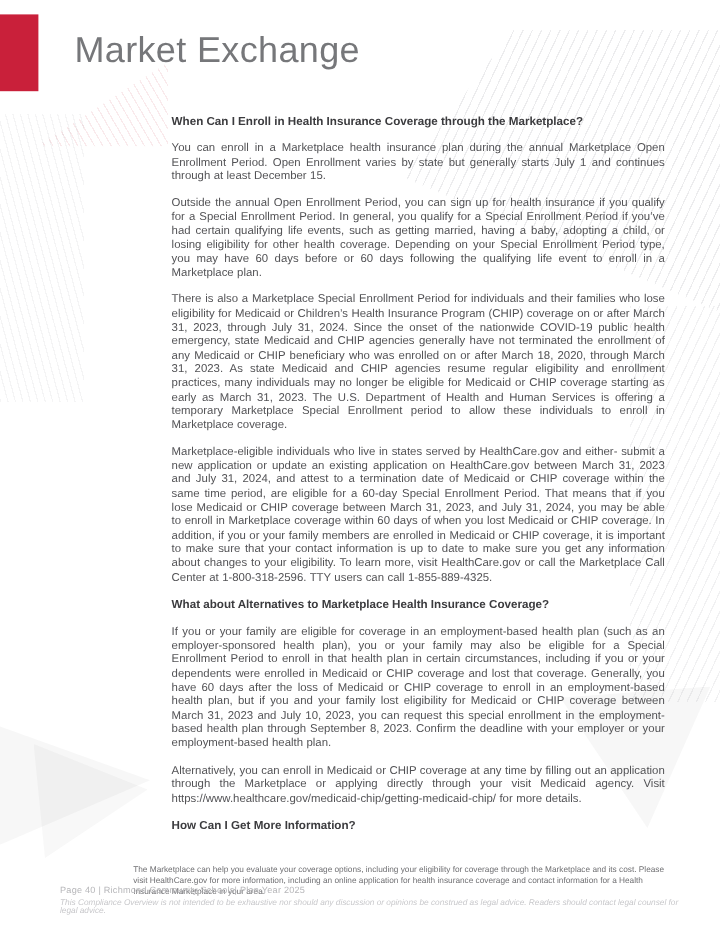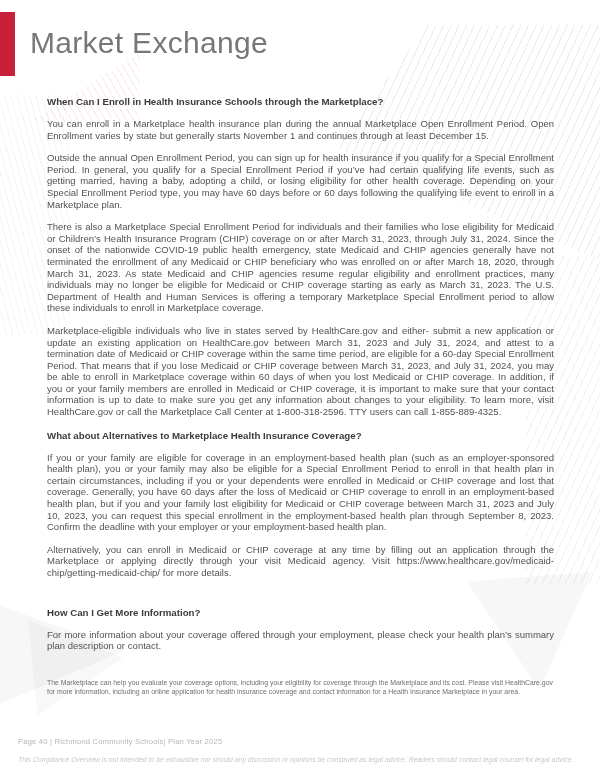--- a/index.html
+++ b/index.html
@@ -1,15 +1,15 @@
 <!DOCTYPE html>
 <html style="--accent-red: #c9203a; --title-gray: #76777a;"><head>
 <meta charset="utf-8">
 <style>
-  * { box-sizing: border-box; }
+  * { box-sizing: border-box; padding-left: 32px; }
   html, body { margin: 0; padding: 0; background: #e8e8e8; }
   .page {
     position: relative;
     width: 600px;
     height: 776px;
     margin: 0 auto;
     background: #ffffff;
     overflow: hidden;
     font-family: "Liberation Sans", sans-serif;
     color: #525255;
@@ -86,21 +86,21 @@
     width: 507px;
   }
   .section-heading {
     font-size: 9.7px;
     font-weight: bold;
     color: #3b3b3e;
     margin: 0 0 10px 0;
     line-height: 12px;
   }
   .sec-2 .section-heading { margin-top: 12px; }
-  .sec-3 .section-heading { margin-top: 28px; }
+  .sec-3 .section-heading { margin-top: 12px; }
   .body-para {
     font-size: 9.5px;
     line-height: 11.6px;
     margin: 0 0 11px 0;
     text-align: justify;
     color: #525255;
     word-spacing: 0.2px;
   }
   .footnote {
     margin-top: 26px;
@@ -139,36 +139,35 @@
   <div class="deco hatch-right-edge"></div>
   <div class="deco hatch-left-red"></div>
   <div class="deco hatch-left-gray"></div>
   <div class="deco tri-bottom-left-1"></div>
   <div class="deco tri-bottom-left-2"></div>
   <div class="deco tri-bottom-right"></div>
 
   <div class="content">
 
     <div class="section sec-1">
-      <div class="section-heading">When Can I Enroll in Health Insurance Schools through the Marketplace?</div>
-      <p class="body-para">You can enroll in a Marketplace health insurance plan during the annual Marketplace Open Enrollment Period. Open Enrollment varies by state but generally starts November 1 and continues through at least December 15.</p>
+      <div class="section-heading">When Can I Enroll in Health Insurance Coverage through the Marketplace?</div>
+      <p class="body-para">You can enroll in a Marketplace health insurance plan during the annual Marketplace Open Enrollment Period. Open Enrollment varies by state but generally starts July 1 and continues through at least December 15.</p>
       <p class="body-para">Outside the annual Open Enrollment Period, you can sign up for health insurance if you qualify for a Special Enrollment Period. In general, you qualify for a Special Enrollment Period if you’ve had certain qualifying life events, such as getting married, having a baby, adopting a child, or losing eligibility for other health coverage. Depending on your Special Enrollment Period type, you may have 60 days before or 60 days following the qualifying life event to enroll in a Marketplace plan.</p>
       <p class="body-para">There is also a Marketplace Special Enrollment Period for individuals and their families who lose eligibility for Medicaid or Children’s Health Insurance Program (CHIP) coverage on or after March 31, 2023, through July 31, 2024. Since the onset of the nationwide COVID-19 public health emergency, state Medicaid and CHIP agencies generally have not terminated the enrollment of any Medicaid or CHIP beneficiary who was enrolled on or after March 18, 2020, through March 31, 2023. As state Medicaid and CHIP agencies resume regular eligibility and enrollment practices, many individuals may no longer be eligible for Medicaid or CHIP coverage starting as early as March 31, 2023. The U.S. Department of Health and Human Services is offering a temporary Marketplace Special Enrollment period to allow these individuals to enroll in Marketplace coverage.</p>
       <p class="body-para">Marketplace-eligible individuals who live in states served by HealthCare.gov and either- submit a new application or update an existing application on HealthCare.gov between March 31, 2023 and July 31, 2024, and attest to a termination date of Medicaid or CHIP coverage within the same time period, are eligible for a 60-day Special Enrollment Period. That means that if you lose Medicaid or CHIP coverage between March 31, 2023, and July 31, 2024, you may be able to enroll in Marketplace coverage within 60 days of when you lost Medicaid or CHIP coverage.  In addition, if you or your family members are enrolled in Medicaid or CHIP coverage, it is important to make sure that your contact information is up to date to make sure you get any information about changes to your eligibility. To learn more, visit HealthCare.gov or call the Marketplace Call Center at 1-800-318-2596. TTY users can call 1-855-889-4325.</p>
     </div>
 
     <div class="section sec-2">
       <div class="section-heading">What about Alternatives to Marketplace Health Insurance Coverage?</div>
       <p class="body-para">If you or your family are eligible for coverage in an employment-based health plan (such as an employer-sponsored health plan), you or your family may also be eligible for a Special Enrollment Period to enroll in that health plan in certain circumstances, including if you or your dependents were enrolled in Medicaid or CHIP coverage and lost that coverage. Generally, you have 60 days after the loss of Medicaid or CHIP coverage to enroll in an employment-based health plan, but if you and your family lost eligibility for Medicaid or CHIP coverage between March 31, 2023 and July 10, 2023, you can request this special enrollment in the employment-based health plan through September 8, 2023. Confirm the deadline with your employer or your employment-based health plan.</p>
       <p class="body-para">Alternatively, you can enroll in Medicaid or CHIP coverage at any time by filling out an application through the Marketplace or applying directly through your visit Medicaid agency. Visit https://www.healthcare.gov/medicaid-chip/getting-medicaid-chip/ for more details.</p>
     </div>
 
     <div class="section sec-3">
       <div class="section-heading">How Can I Get More Information?</div>
-      <p class="body-para">For more information about your coverage offered through your employment, please check your health plan’s summary plan description or contact.</p>
     </div>
 
     <div class="footnote">The Marketplace can help you evaluate your coverage options, including your eligibility for coverage through the Marketplace and its cost. Please visit HealthCare.gov for more information, including an online application for health insurance coverage and contact information for a Health Insurance Marketplace in your area.</div>
   </div>
 
   <div class="footer-pageline">Page 40  | Richmond Community Schools|  Plan Year 2025</div>
   <div class="footer-disclaimer">This Compliance Overview is not intended to be exhaustive nor should any discussion or opinions be construed as legal advice. Readers should contact legal counsel for legal advice.</div>
 
 </div>
 

